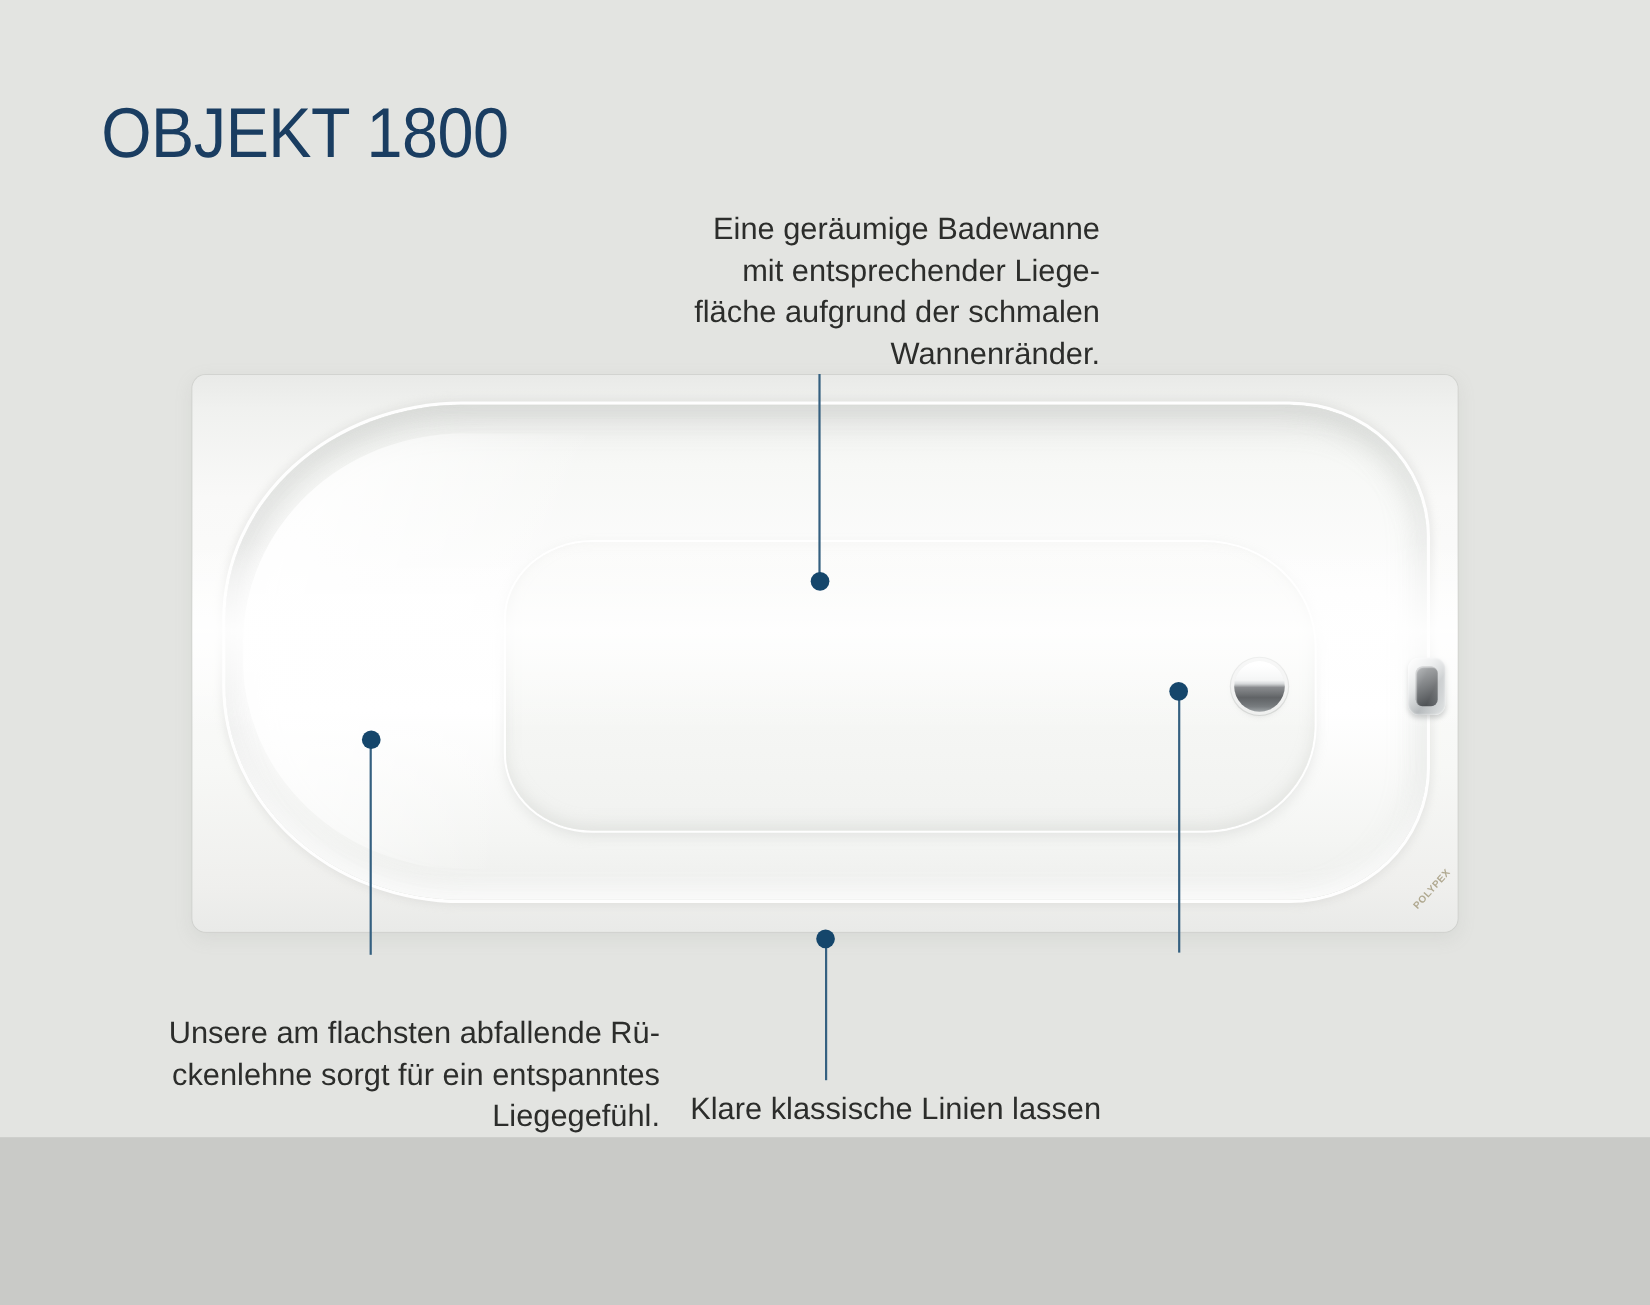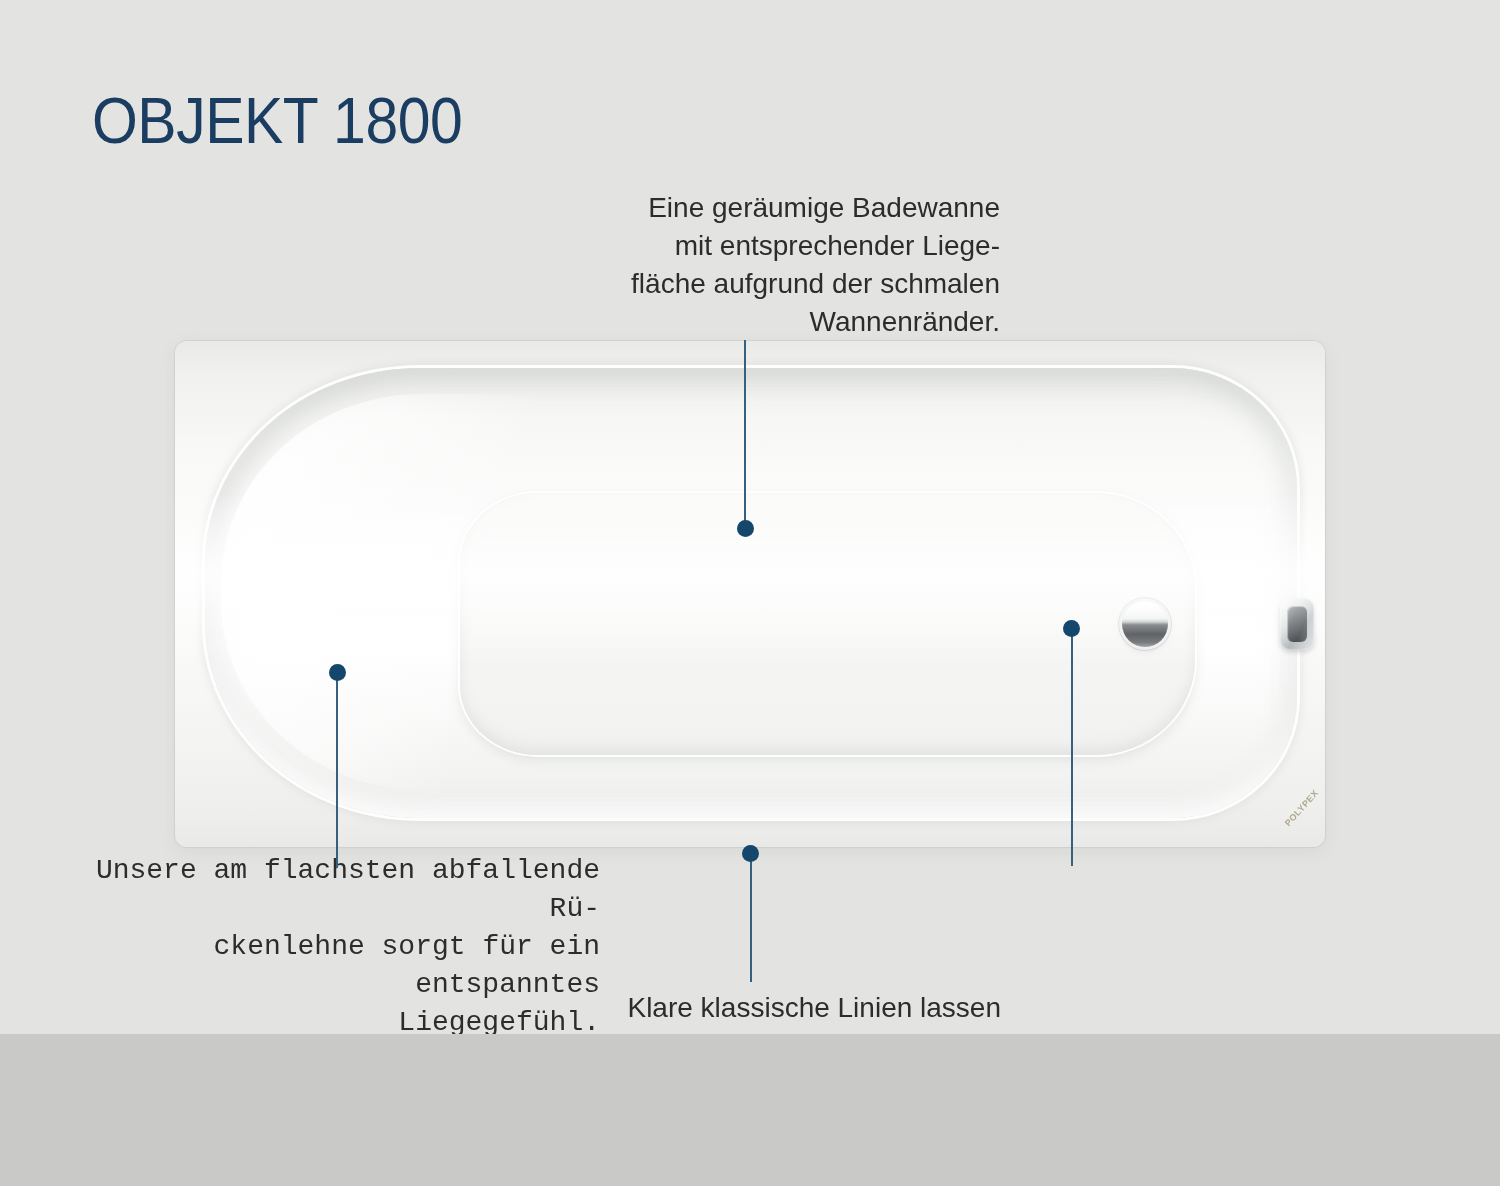--- a/index.html
+++ b/index.html
@@ -8,21 +8,21 @@
   }
   *{margin:0;padding:0;box-sizing:border-box;}
   body{background:#c9cac7;font-family:"Liberation Sans",sans-serif;}
   .canvas{position:relative;width:1500px;height:1034px;background:var(--background);overflow:hidden;margin:0 auto;}
 
   .title{position:absolute;left:92px;top:86px;font-size:64px;line-height:70px;font-weight:400;
     color:var(--navy);letter-spacing:-0.5px;transform:scaleX(0.92);transform-origin:left center;white-space:nowrap;}
 
   .note{position:absolute;font-size:28px;line-height:38px;color:var(--text);text-align:right;white-space:pre-line;}
   .note-top{left:500px;top:189px;width:500px;}
-  .note-left{left:60px;top:852px;width:540px;font-family:Liberation Mono, monospace;}
+  .note-left{left:60px;top:920px;width:540px;}
   .note-right{left:822px;top:876px;width:500px;}
   .note-bottom{left:501px;top:989px;width:500px;}
 
   .callout-line{position:absolute;width:2px;background:var(--callout_line);z-index:5;}
   .line-top{left:744px;top:340px;height:188px;}
   .line-left{left:336px;top:672px;height:196px;}
   .line-right{left:1071px;top:628px;height:238px;}
   .line-bottom{left:750px;top:853px;height:129px;}
   .callout-dot{position:absolute;width:17px;height:17px;border-radius:50%;background:var(--callout_dot);z-index:6;}
   .dot-top{left:737px;top:520px;}

